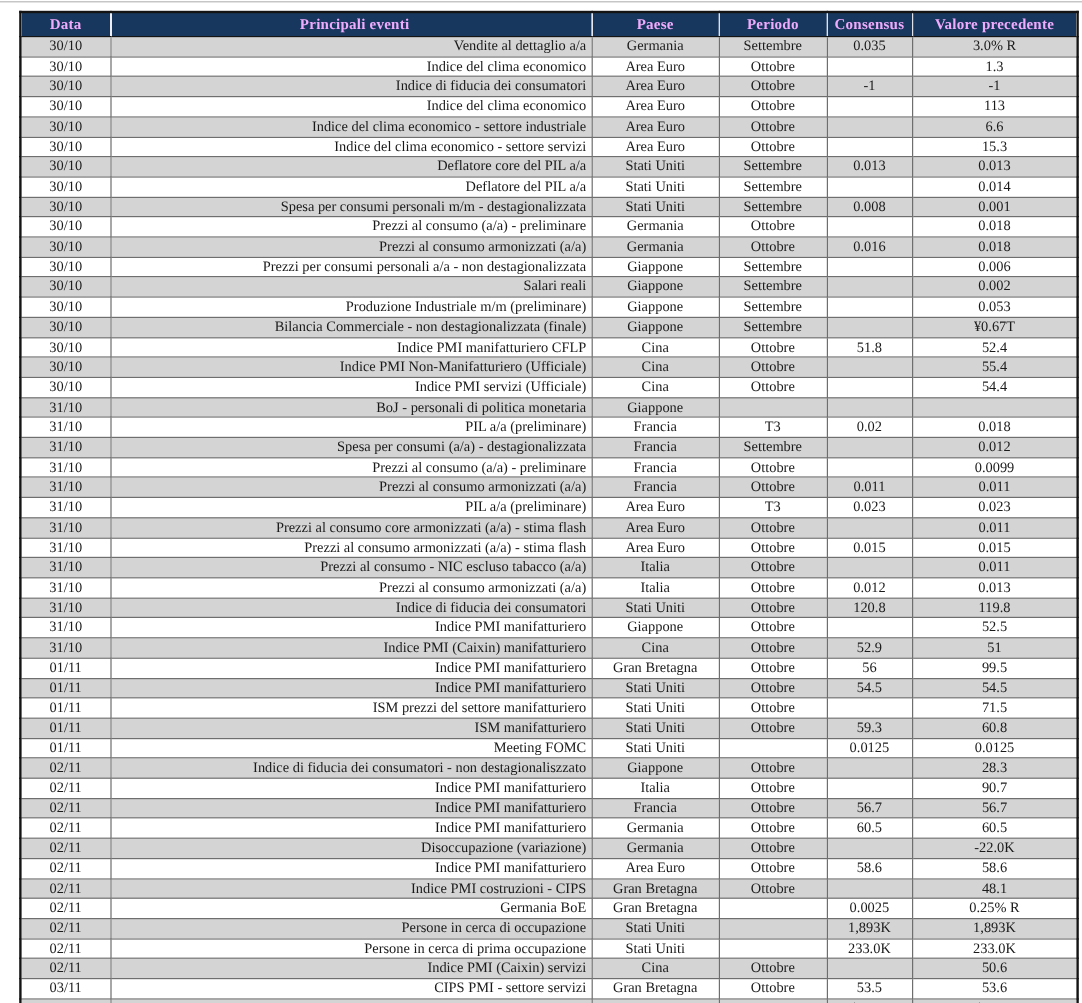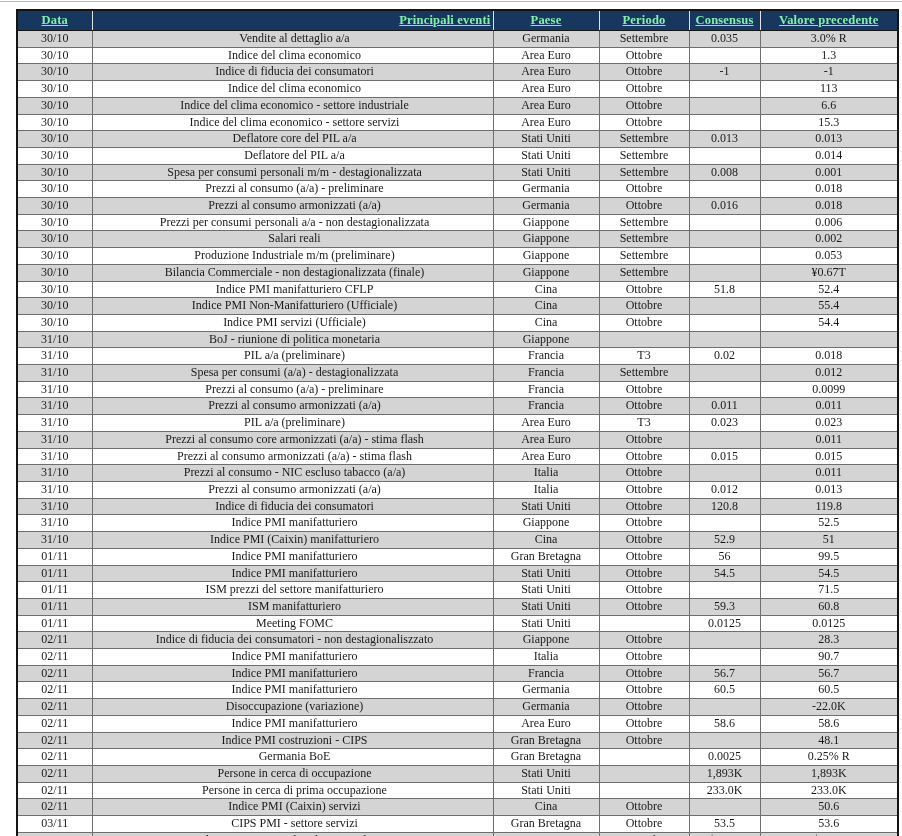--- a/index.html
+++ b/index.html
@@ -35,48 +35,47 @@
   }
   col.c-date     { width: 75px;  }
   col.c-event    { width: 401px; }
   col.c-country  { width: 106px; }
   col.c-period   { width: 90px;  }
   col.c-cons     { width: 71px;  }
   col.c-prev     { width: 138px; }
 
   thead th {
     background: var(--header-bg, #17375e);
-    color: #86efac;
+    color: #f0abfc;
     font-weight: bold;
     font-size: 12.5px;
     height: 19px;
     padding: 0 2px;
     text-align: center;
     border-left: 1px solid #dfe3e8;
     border-bottom: 1px solid #141414;
     letter-spacing: 0.2px;
     white-space: nowrap;
     overflow: hidden;
-    text-decoration: underline;
   }
   thead th:first-child { border-left: none; }
-  thead th.h-event { text-align: right; padding-left: 8px; }
+  thead th.h-event { text-align: center; padding-left: 8px; }
 
   tbody td {
     font-size: 12px;
     color: #1a1a1a;
     height: 15.7px;
     line-height: 15.7px;
     padding: 0 4px;
     text-align: center;
     border: 1px solid #6e6e6e;
     white-space: nowrap;
     overflow: hidden;
   }
-  tbody td.f-event { text-align: center; padding-left: 8px; margin-top: 21px; }
+  tbody td.f-event { text-align: right; padding-left: 8px; margin-top: 21px; }
   tbody tr { background: var(--row-bg, #ffffff); }
   tbody tr.alt { background: var(--row-alt-bg, #d4d4d4); }
 </style>
 </head>
 <body>
 
 <div class="page">
   <div class="top-rule"></div>
 
   <table class="events">
@@ -238,21 +237,21 @@
         <tr>
       <td class="f-date">30/10</td>
       <td class="f-event">Indice PMI  servizi (Ufficiale)</td>
       <td class="f-country">Cina</td>
       <td class="f-period">Ottobre</td>
       <td class="f-consensus"></td>
       <td class="f-previous">54.4</td>
     </tr>
         <tr class="alt">
       <td class="f-date">31/10</td>
-      <td class="f-event">BoJ - riunione di politica monetaria</td>
+      <td class="f-event">BoJ - personali di politica monetaria</td>
       <td class="f-country">Giappone</td>
       <td class="f-period"></td>
       <td class="f-consensus"></td>
       <td class="f-previous"></td>
     </tr>
         <tr>
       <td class="f-date">31/10</td>
       <td class="f-event">PIL a/a (preliminare)</td>
       <td class="f-country">Francia</td>
       <td class="f-period">T3</td>

